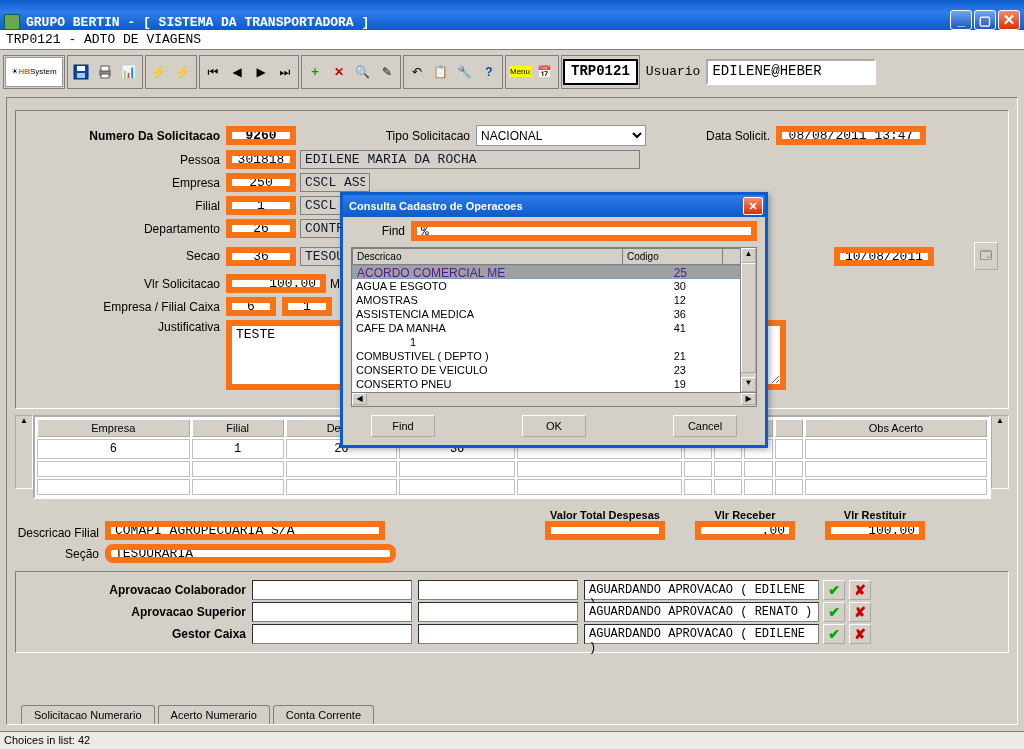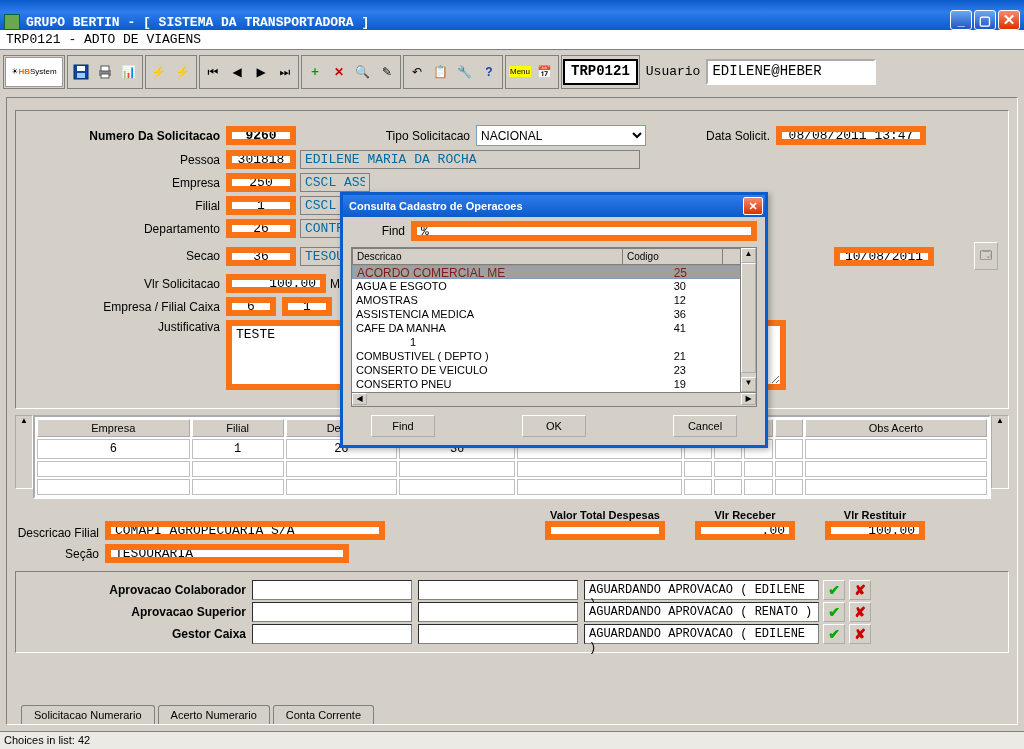--- a/index.html
+++ b/index.html
@@ -19,21 +19,21 @@
   .codebox{border:2px solid #000;height:26px;padding:2px 6px;font-family:"Courier New",monospace;font-weight:bold;font-size:14px;background:#fff;}
   .userlab{font-family:"Courier New",monospace;font-size:13px;margin:0 4px;}
   .userbox{border:2px inset #fff;background:#fff;height:26px;padding:2px 4px;font-family:"Courier New",monospace;font-size:14px;width:170px;}
   .workspace{background:#d4d0c8;position:absolute;top:91px;left:0;right:0;bottom:18px;padding:6px;}
   .frame{border:1px solid #808080;border-right-color:#fff;border-bottom-color:#fff;padding:12px 8px 8px;background:#d4d0c8;position:relative;}
   .row{display:flex;align-items:center;margin-bottom:4px;}
   .lab{text-align:right;padding-right:6px;font-family:Arial,sans-serif;font-size:12px;}
   .labb{font-weight:bold;}
   .inp{border:6px solid #f97316;background:#fff;height:19px;padding:1px 4px;font-family:"Courier New",monospace;font-size:13px;}
   .inp.center{text-align:center;}
-  .inp.ro{background:#d4d0c8;border:1px solid #808080;color:#0369a1;}
+  .inp.ro{background:#d4d0c8;border:1px solid #808080;color:#0f172a;}
   .sel{border:1px solid #7f9db9;background:#fff;height:21px;font-size:12px;}
   .grid{border:2px inset #fff;background:#fff;width:100%;font-size:11px;}
   .grid th,.grid td{border:1px solid #c0c0c0;padding:2px 4px;height:16px;font-family:"Courier New",monospace;font-size:12px;text-align:center;background:#fff;}
   .grid th{background:#d4d0c8;font-weight:normal;border:1px outset #fff;font-family:Arial;font-size:11px;}
   .apr-row{display:flex;align-items:center;margin:2px 0;}
   .apr-lab{width:230px;text-align:right;font-weight:bold;font-size:12px;padding-right:6px;}
   .apr-box{border:1px inset #808080;background:#fff;height:20px;width:160px;margin-right:6px;}
   .apr-status{border:1px inset #808080;background:#fff;height:20px;width:235px;font-family:"Courier New",monospace;font-size:12px;padding:2px 4px;}
   .okbtn{width:22px;height:20px;border:1px outset #fff;background:#d4d0c8;display:flex;align-items:center;justify-content:center;margin-left:4px;}
   .green-check{color:#0a0;font-weight:bold;font-size:14px;}
@@ -44,21 +44,21 @@
   
   .modal{position:absolute;top:192px;left:340px;width:428px;background:#d4d0c8;border:3px solid #0A5BCB;box-shadow:2px 2px 6px rgba(0,0,0,.3);}
   .modal .mtitle{background:linear-gradient(#2f7ceb,#0a5bcb);height:22px;display:flex;align-items:center;color:#fff;font-weight:bold;font-size:11px;padding-left:6px;}
   .modal .mclose{width:20px;height:18px;background:linear-gradient(#f78b6d,#d93100);border:1px solid #fff;border-radius:2px;color:#fff;display:flex;align-items:center;justify-content:center;margin-right:2px;font-weight:bold;}
   .modal .mbody{padding:4px 8px;}
   .modal .findrow{display:flex;align-items:center;margin-bottom:6px;}
   .modal .listhead{display:flex;background:#d4d0c8;border:1px solid #808080;font-size:10px;}
   .modal .listhead div{border-right:1px solid #808080;padding:2px 4px;}
   .modal .list{border:1px solid #808080;height:160px;overflow:hidden;background:#fff;font-family:Arial;font-size:11px;position:relative;}
   .modal .li{display:flex;padding:0 4px;height:14px;line-height:14px;}
-  .modal .li.sel{background:#a0a0a0;color:#7f1d1d;}
+  .modal .li.sel{background:#a0a0a0;color:#4c1d95;}
   .modal .li .d{width:270px;}
   .modal .li .c{width:80px;text-align:right;padding-right:20px;}
   .mbtns{display:flex;justify-content:space-between;padding:8px 20px 4px;}
   .mbtn{border:1px outset #fff;background:#d4d0c8;width:64px;height:22px;font-size:11px;}
   .vscroll{position:absolute;right:0;top:0;bottom:14px;width:16px;background:#d4d0c8;border-left:1px solid #808080;}
   .hscroll{position:absolute;bottom:0;left:0;right:0;height:14px;background:#d4d0c8;border-top:1px solid #808080;}
   .sarrow{height:15px;background:#d4d0c8;border:1px outset #fff;font-size:8px;text-align:center;}
   .hsbar{display:flex;}
   .hsbar .ha{width:15px;height:12px;border:1px outset #fff;background:#d4d0c8;font-size:8px;text-align:center;}
   .sp{flex:1;}
@@ -279,21 +279,21 @@
       <input class="inp" style="width: 100px; text-align: right;" value=".00">
     </div>
     <div style="width:30px"></div>
     <div style="text-align:center">
       <div class="labb">Vlr Restituir</div>
       <input class="inp" style="width: 100px; text-align: right;" value="100.00">
     </div>
   </div>
   <div class="row">
     <div class="lab" style="width:90px">Seção</div>
-    <input class="inp" style="width: 244px;" value="TESOURARIA">
+    <input class="inp" style="width: 291px; border-radius: 8px;" value="TESOURARIA">
   </div>
 
   <div class="frame" style="margin-top:8px;padding:6px">
     <div class="apr-row">
       <div class="apr-lab">Aprovacao Colaborador</div>
       <div class="apr-box"></div>
       <div class="apr-box"></div>
       <div class="apr-status">AGUARDANDO APROVACAO ( EDILENE )</div>
       <div class="okbtn">
             <span class="green-check">✔</span>

